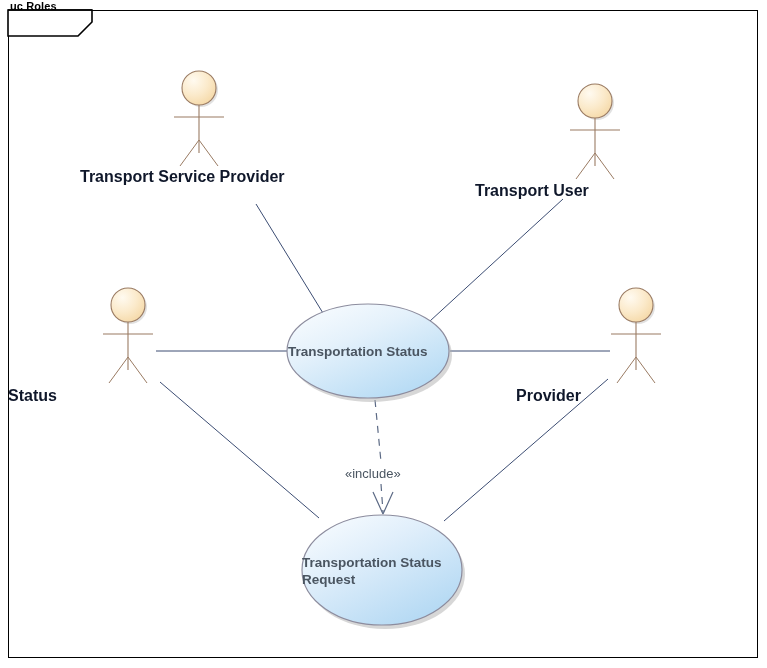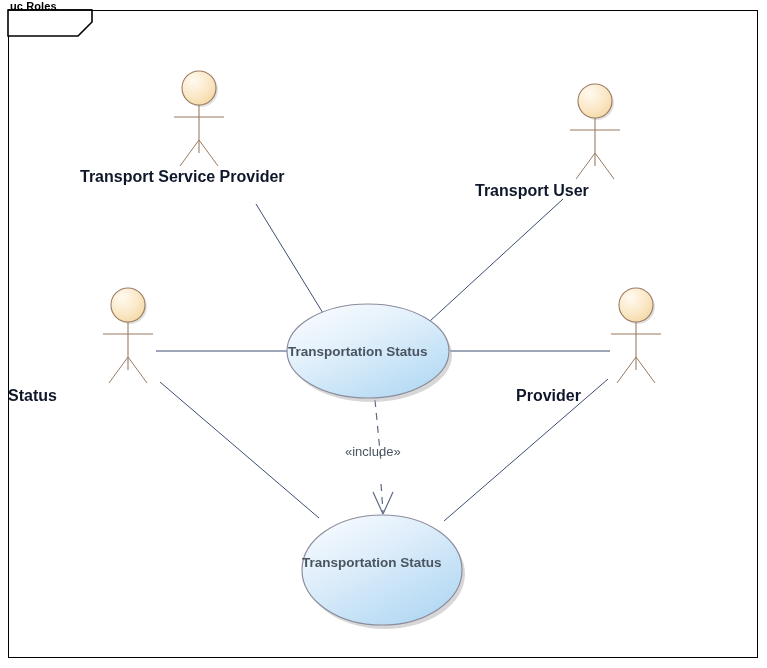--- a/index.html
+++ b/index.html
@@ -198,17 +198,18 @@
   </div>
 
   <div class="actor" style="left:588px; top:387px;">
     <div class="actor-label">Provider</div>
   </div>
 
   <div class="uc-label" style="left:288px; top:343px; width:160px;">Transportation Status</div>
 
   <div class="uc-label" style="left:302px; top:554px; width:160px;">
     <div>Transportation Status</div>
-  </div>
-
-  <div class="stereo" style="left:345px; top:444px;">«include»</div>
+    <div>Request</div>
+  </div>
+
+  <div class="stereo" style="left:345px; top:466px;">«include»</div>
 
 </div>
 
 </body></html>

